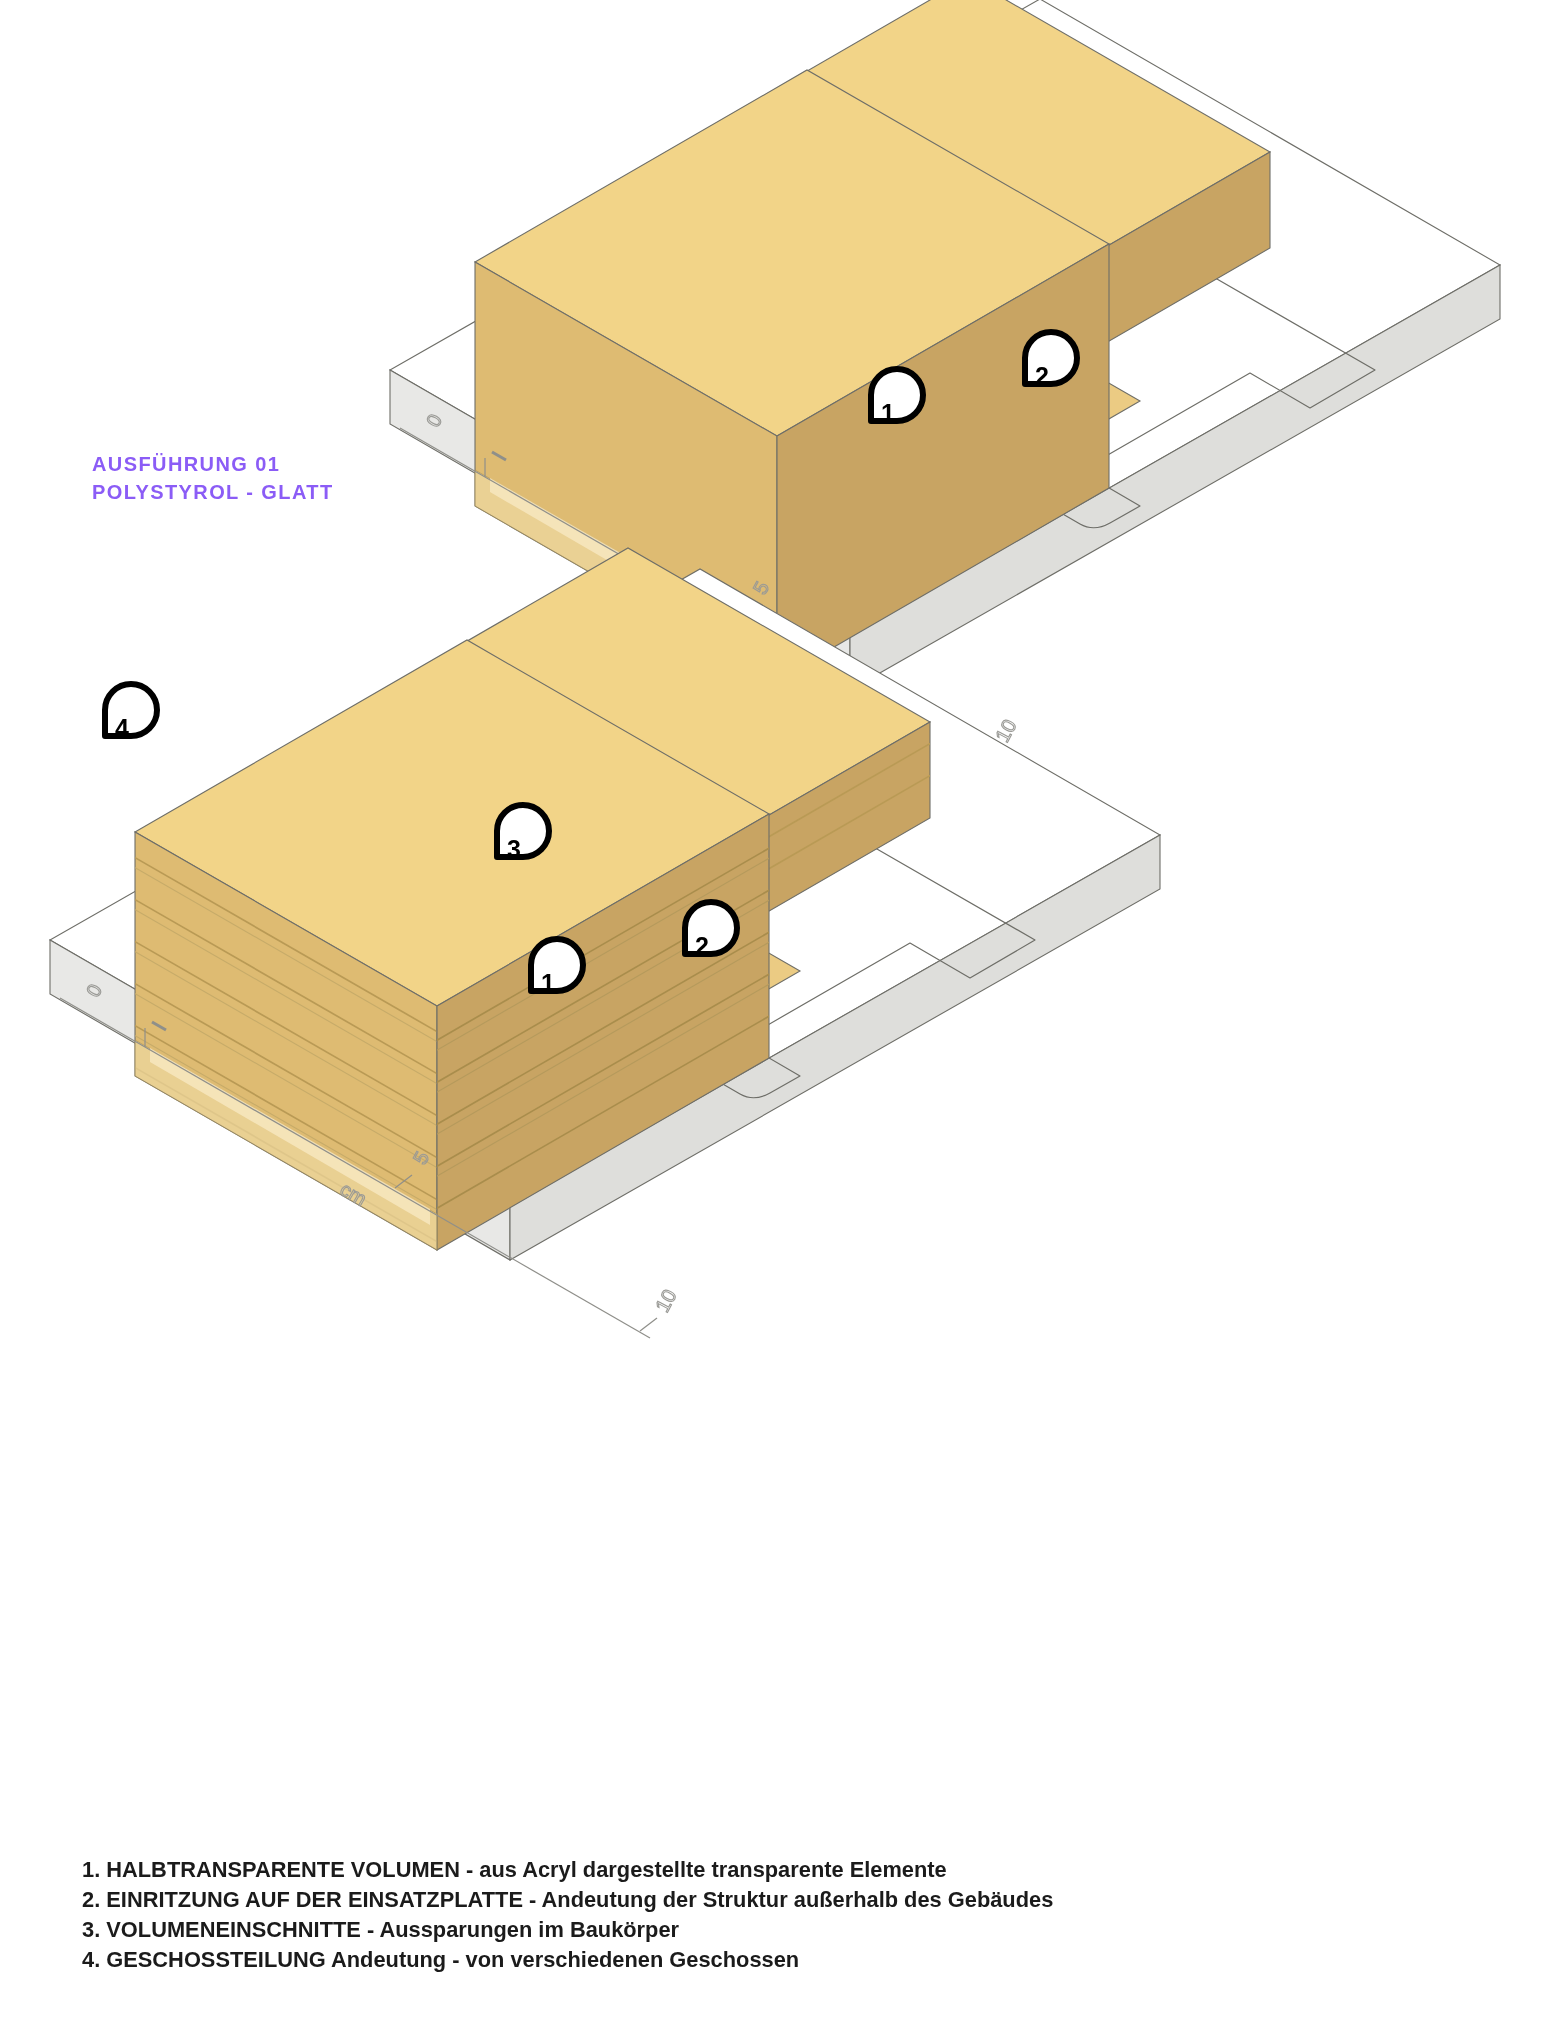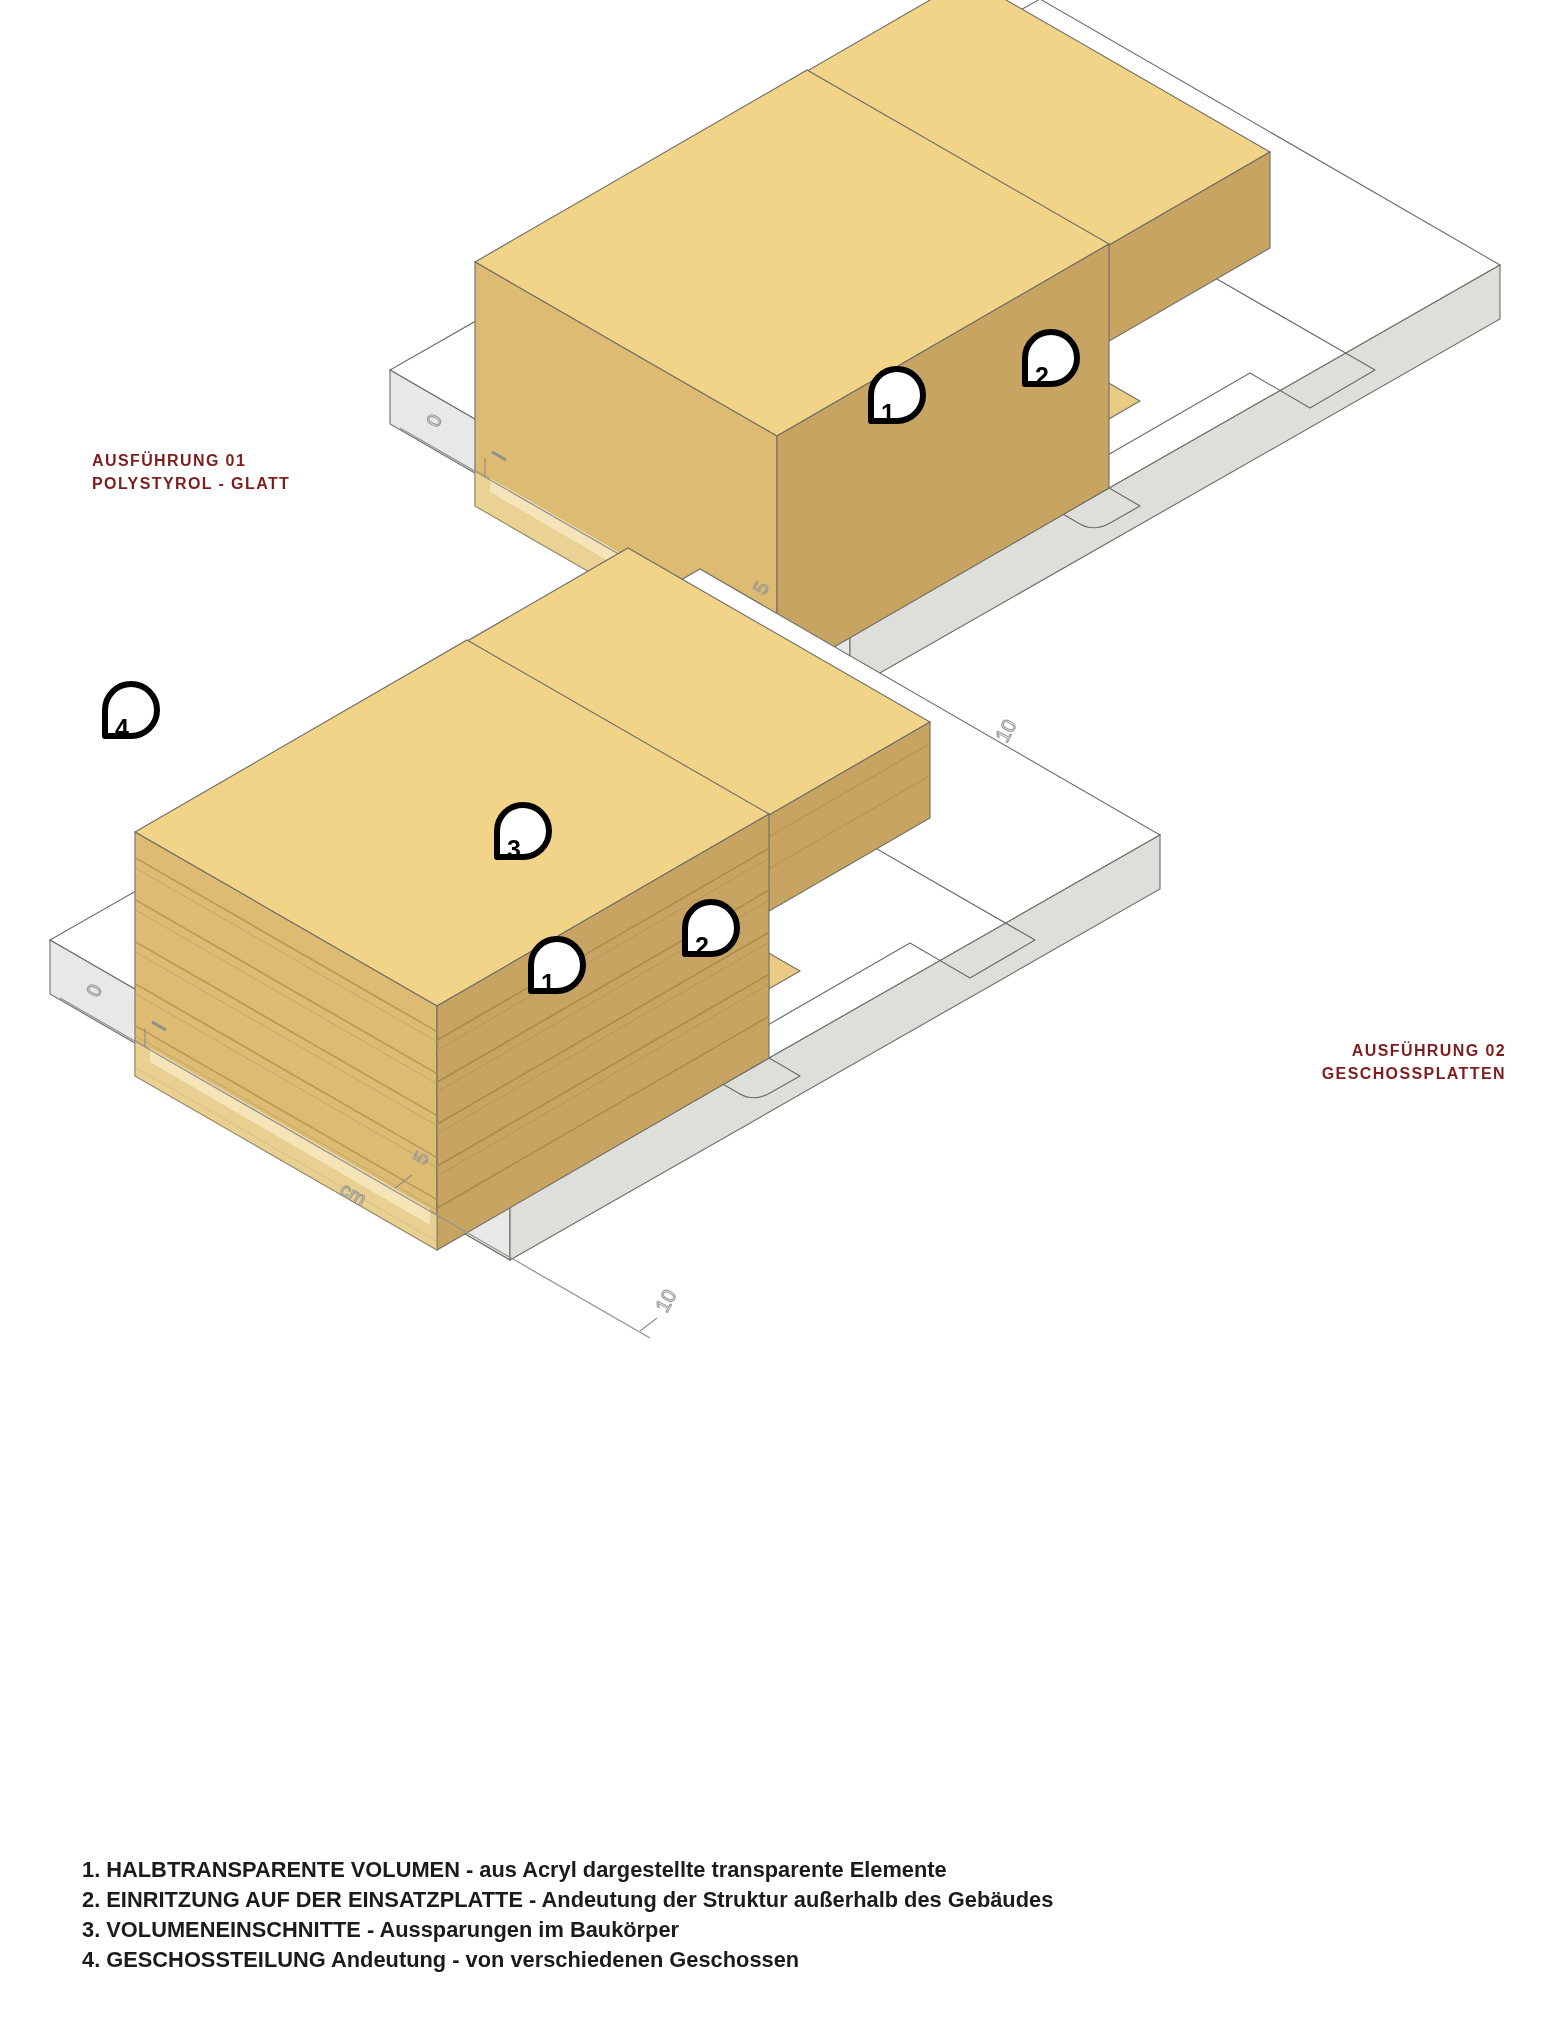--- a/index.html
+++ b/index.html
@@ -8,24 +8,24 @@
     font-family:"Liberation Sans", sans-serif;
     -webkit-font-smoothing:antialiased;
   }
   .sheet{position:absolute;inset:0;background:#fff;}
 
   
   .caption{
     position:absolute;
     font-family:"Liberation Sans", sans-serif;
     font-weight:bold;
-    font-size:16px;
+    font-size:20px;
     letter-spacing:1.4px;
     line-height:1.42;
-    color:#7f1d1d;
+    color:#8b5cf6;
     white-space:pre-line;
   }
   #caption-01{left:92px;top:450px;text-align:left;}
   #caption-02{right:60px;top:1040px;text-align:right;}
 
   
   .model{position:absolute;}
   #model-01{left:380px;top:40px;width:1130px;height:620px;}
   #model-02{left:40px;top:610px;width:1130px;height:620px;}
   .model svg{display:block;width:100%;height:100%;overflow:visible;}
@@ -276,22 +276,20 @@
         <path d="M 457 221 a 26 26 0 1 1 26 26 L 457 247 Z" fill="#ffffff" stroke="#000000" stroke-width="6" stroke-linejoin="round"></path>
         <text class="callout-num" x="474" y="248">3</text>
       </g>
       <g>
         <path d="M 65 100 a 26 26 0 1 1 26 26 L 65 126 Z" fill="#ffffff" stroke="#000000" stroke-width="6" stroke-linejoin="round"></path>
         <text class="callout-num" x="82" y="127">4</text>
       </g>
     </svg>
   </div>
 
-  <div class="caption" id="caption-02">AUSFÜHRUNG 02
-GESCHOSSPLATTEN</div>
 
 
   <div class="legend">
     <div class="legend-row">
       <span class="lg-key">1. HALBTRANSPARENTE VOLUMEN</span><span class="lg-dash"> - </span><span class="lg-val">aus Acryl dargestellte transparente Elemente</span>
     </div>
     <div class="legend-row">
       <span class="lg-key">2. EINRITZUNG AUF DER EINSATZPLATTE</span><span class="lg-dash"> - </span><span class="lg-val">Andeutung der Struktur außerhalb des Gebäudes</span>
     </div>
     <div class="legend-row">

